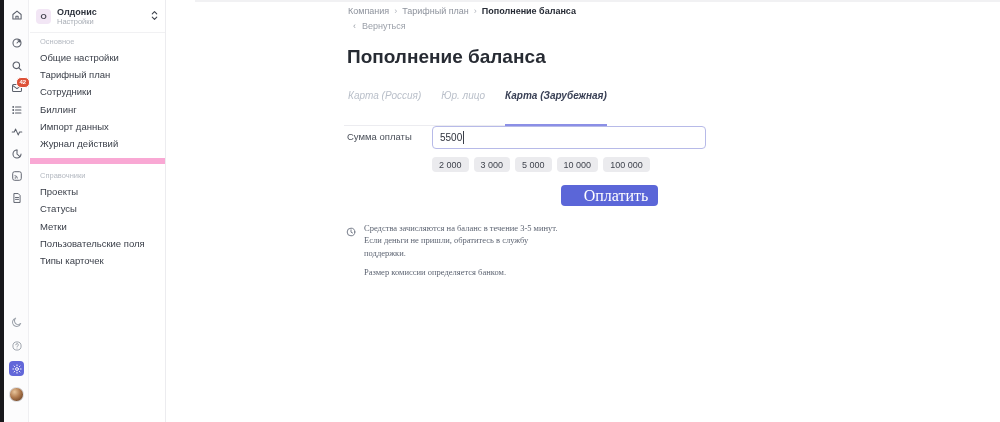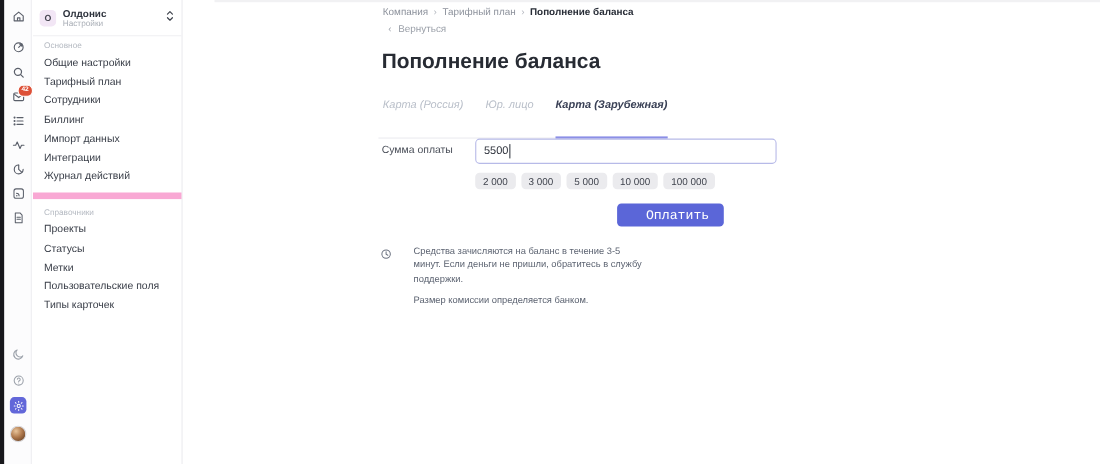--- a/index.html
+++ b/index.html
@@ -58,23 +58,23 @@
   .amount-wrap { position:absolute; left:265px; top:126px; width:274px; height:23px; }
   .amount-input { width:100%; height:100%; border:1px solid #b7bae8; border-radius:4px; padding:0 7px; font-size:10px;
                   color:#2e323c; font-family:"Liberation Sans", sans-serif; outline:none; background:#fff; }
   .caret { position:absolute; left:31px; top:5px; width:1px; height:13px; background:#3a3f48; }
 
   .chips { position:absolute; left:265px; top:157px; display:flex; gap:5px; }
   .chip { background:#ebebee; color:#40444e; font-size:9px; height:15px; padding:0 7px; border-radius:4px;
           display:flex; align-items:center; cursor:pointer; white-space:nowrap; }
 
   .pay-btn { position:absolute; left:394px; top:185px; width:97px; height:21px; background:#5b66d8; border:none; border-radius:4px;
-             color:#fff; font-size:12px; font-family:Liberation Mono, monospace; cursor:pointer;padding-left:13px; }
-
-  .notes { position:absolute; left:179px; top:222px; display:flex; gap:20px; }
+             color:#fff; font-size:16px; font-family:Liberation Serif, serif; cursor:pointer;padding-left:13px; }
+
+  .notes { position:absolute; left:179px; top:222px; display:flex; gap:8px;font-family:Liberation Serif, serif; }
   .note-icon { color:#6b7280; flex:none; margin-top:1px; }
   .note-text { font-size:8.5px; color:#5d6472; line-height:1.45; width:208px; }
   .note-commission { margin-top:7px; }
 </style>
 </head>
 <body>
 
 <div class="screen">
   <div class="edge-strip"></div>
 
@@ -173,21 +173,20 @@
 
     <div class="section">
       <div class="section-label">Основное</div>
       <div>
 
       <div class="side-item">Общие настройки</div>
           <div class="side-item">Тарифный план</div>
           <div class="side-item">Сотрудники</div>
           <div class="side-item">Биллинг</div>
           <div class="side-item">Импорт данных</div>
-          <div class="side-item">Интеграции</div>
           <div class="side-item">Журнал действий</div>
         </div>
     </div>
 
     <div class="section">
       <div class="section-label">Справочники</div>
       <div>
 
       <div class="side-item">Проекты</div>
           <div class="side-item">Статусы</div>

